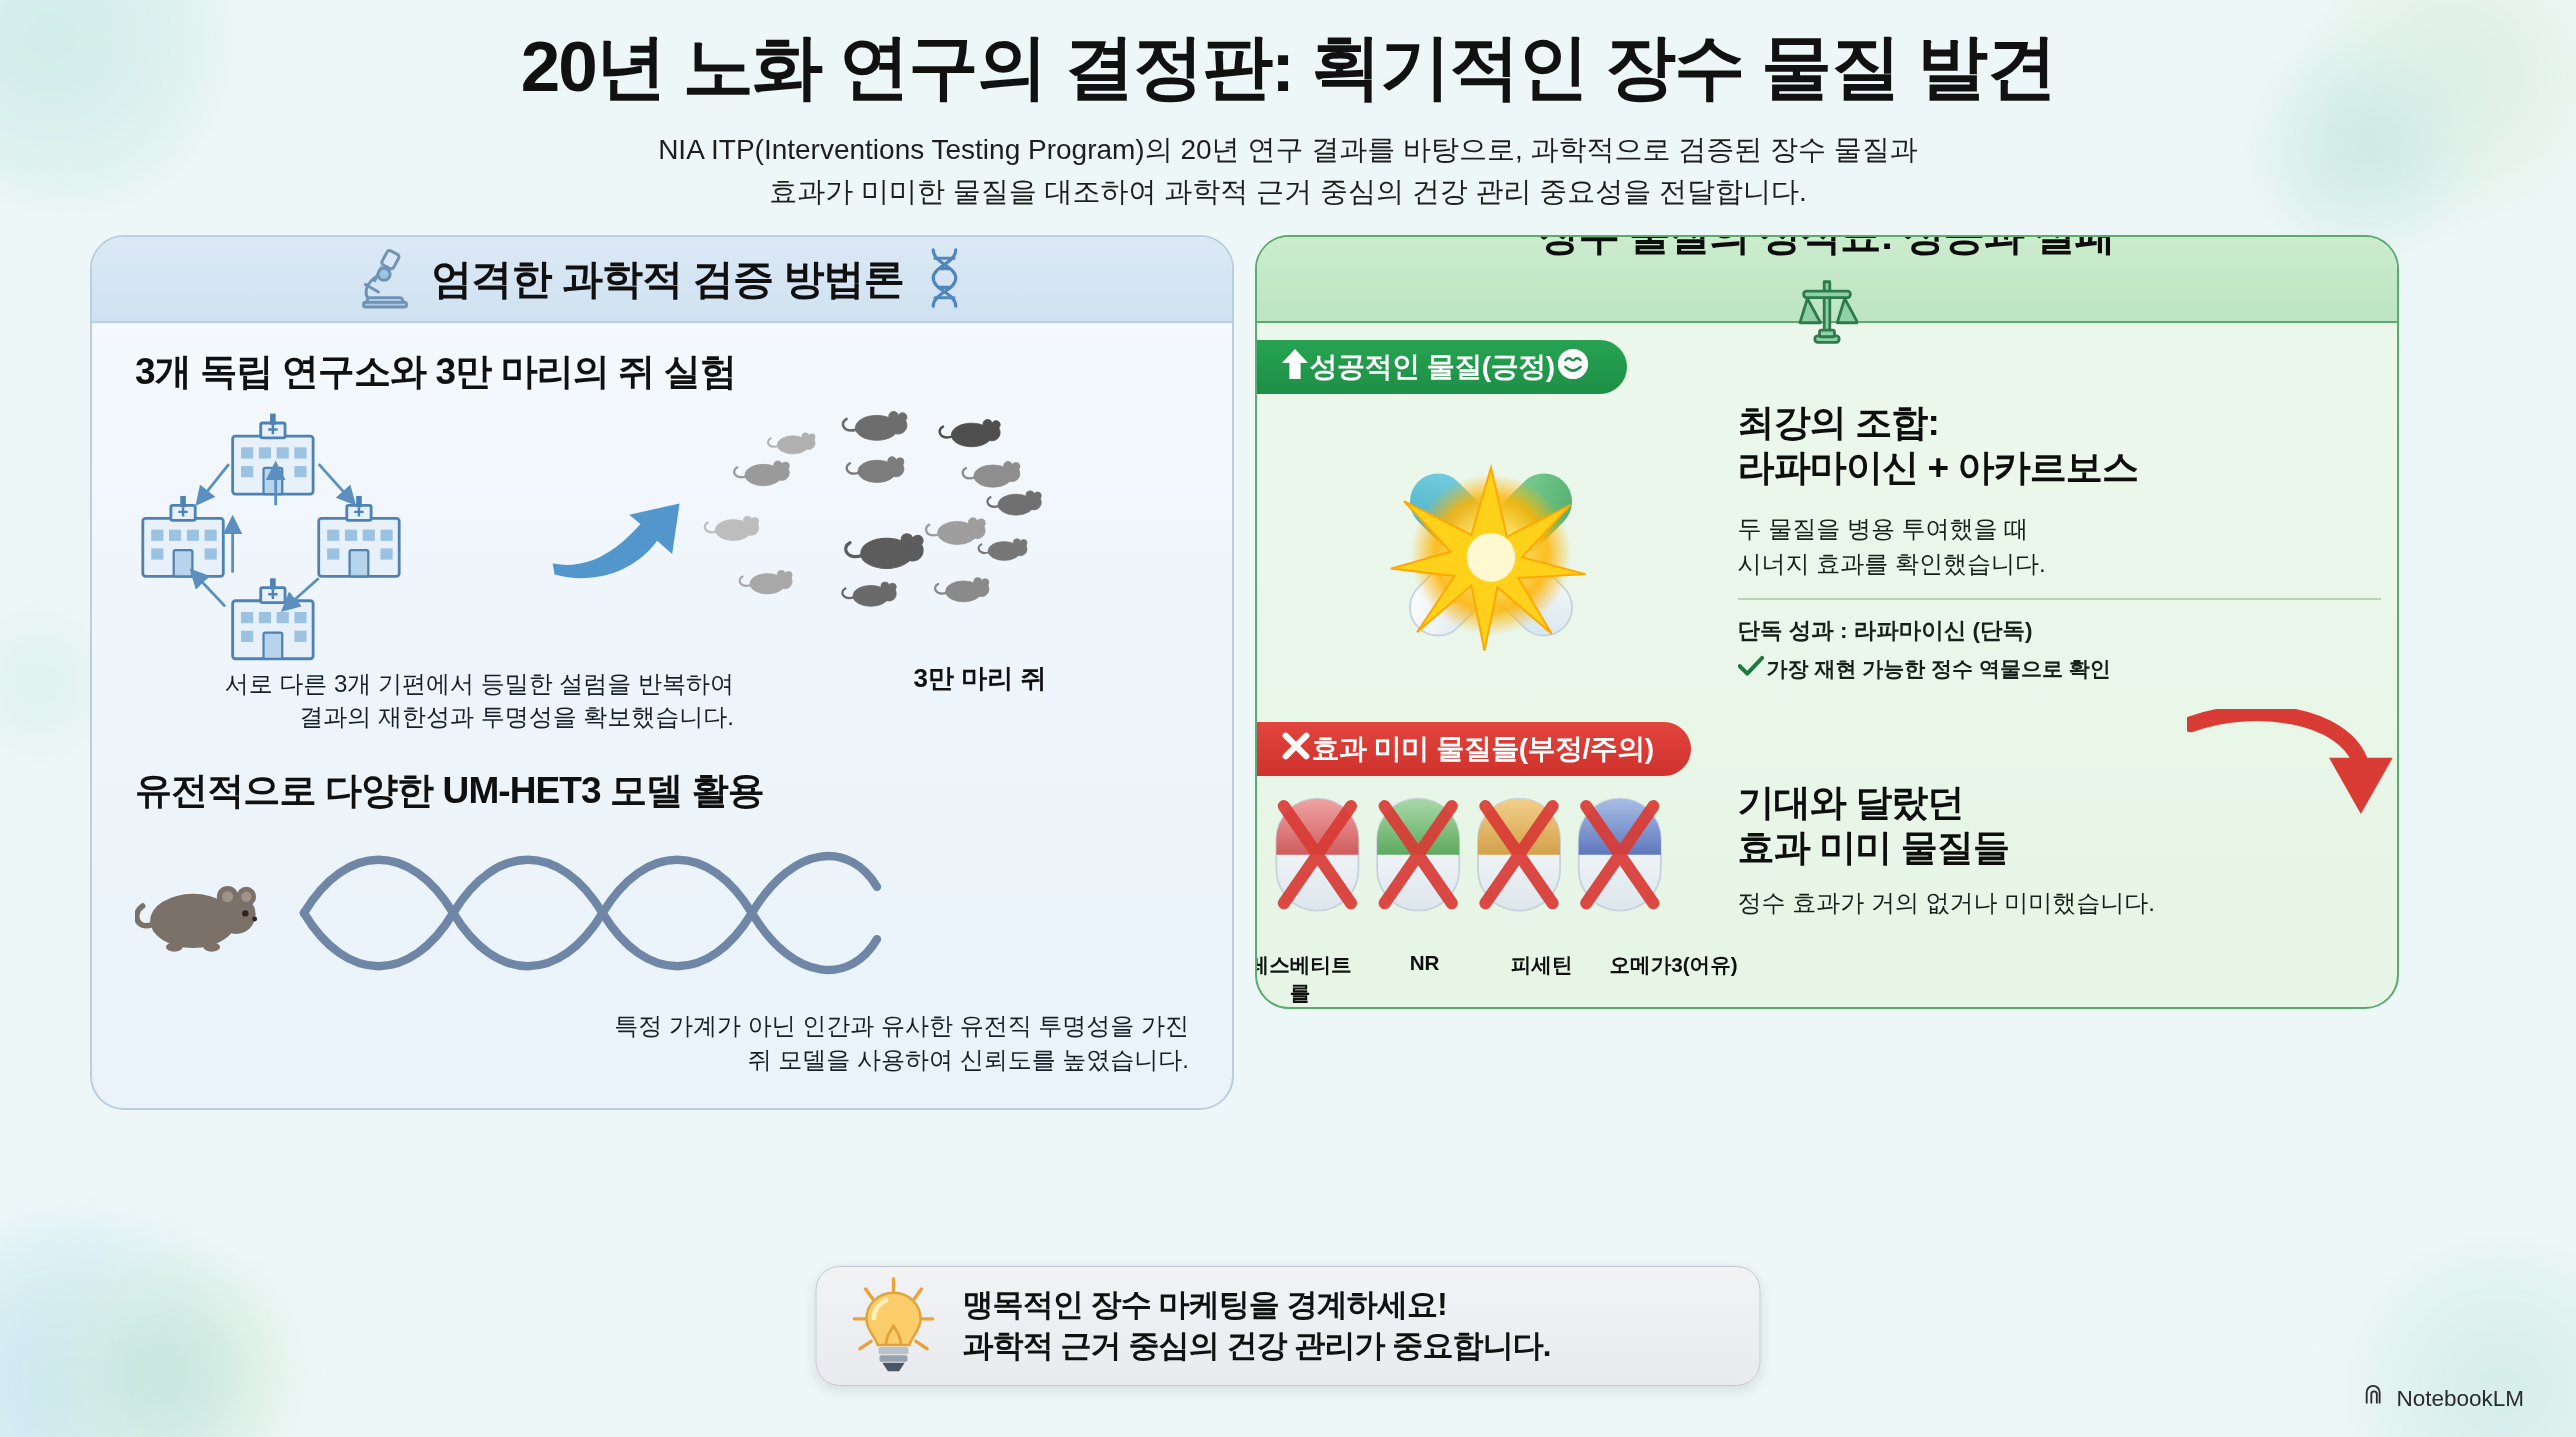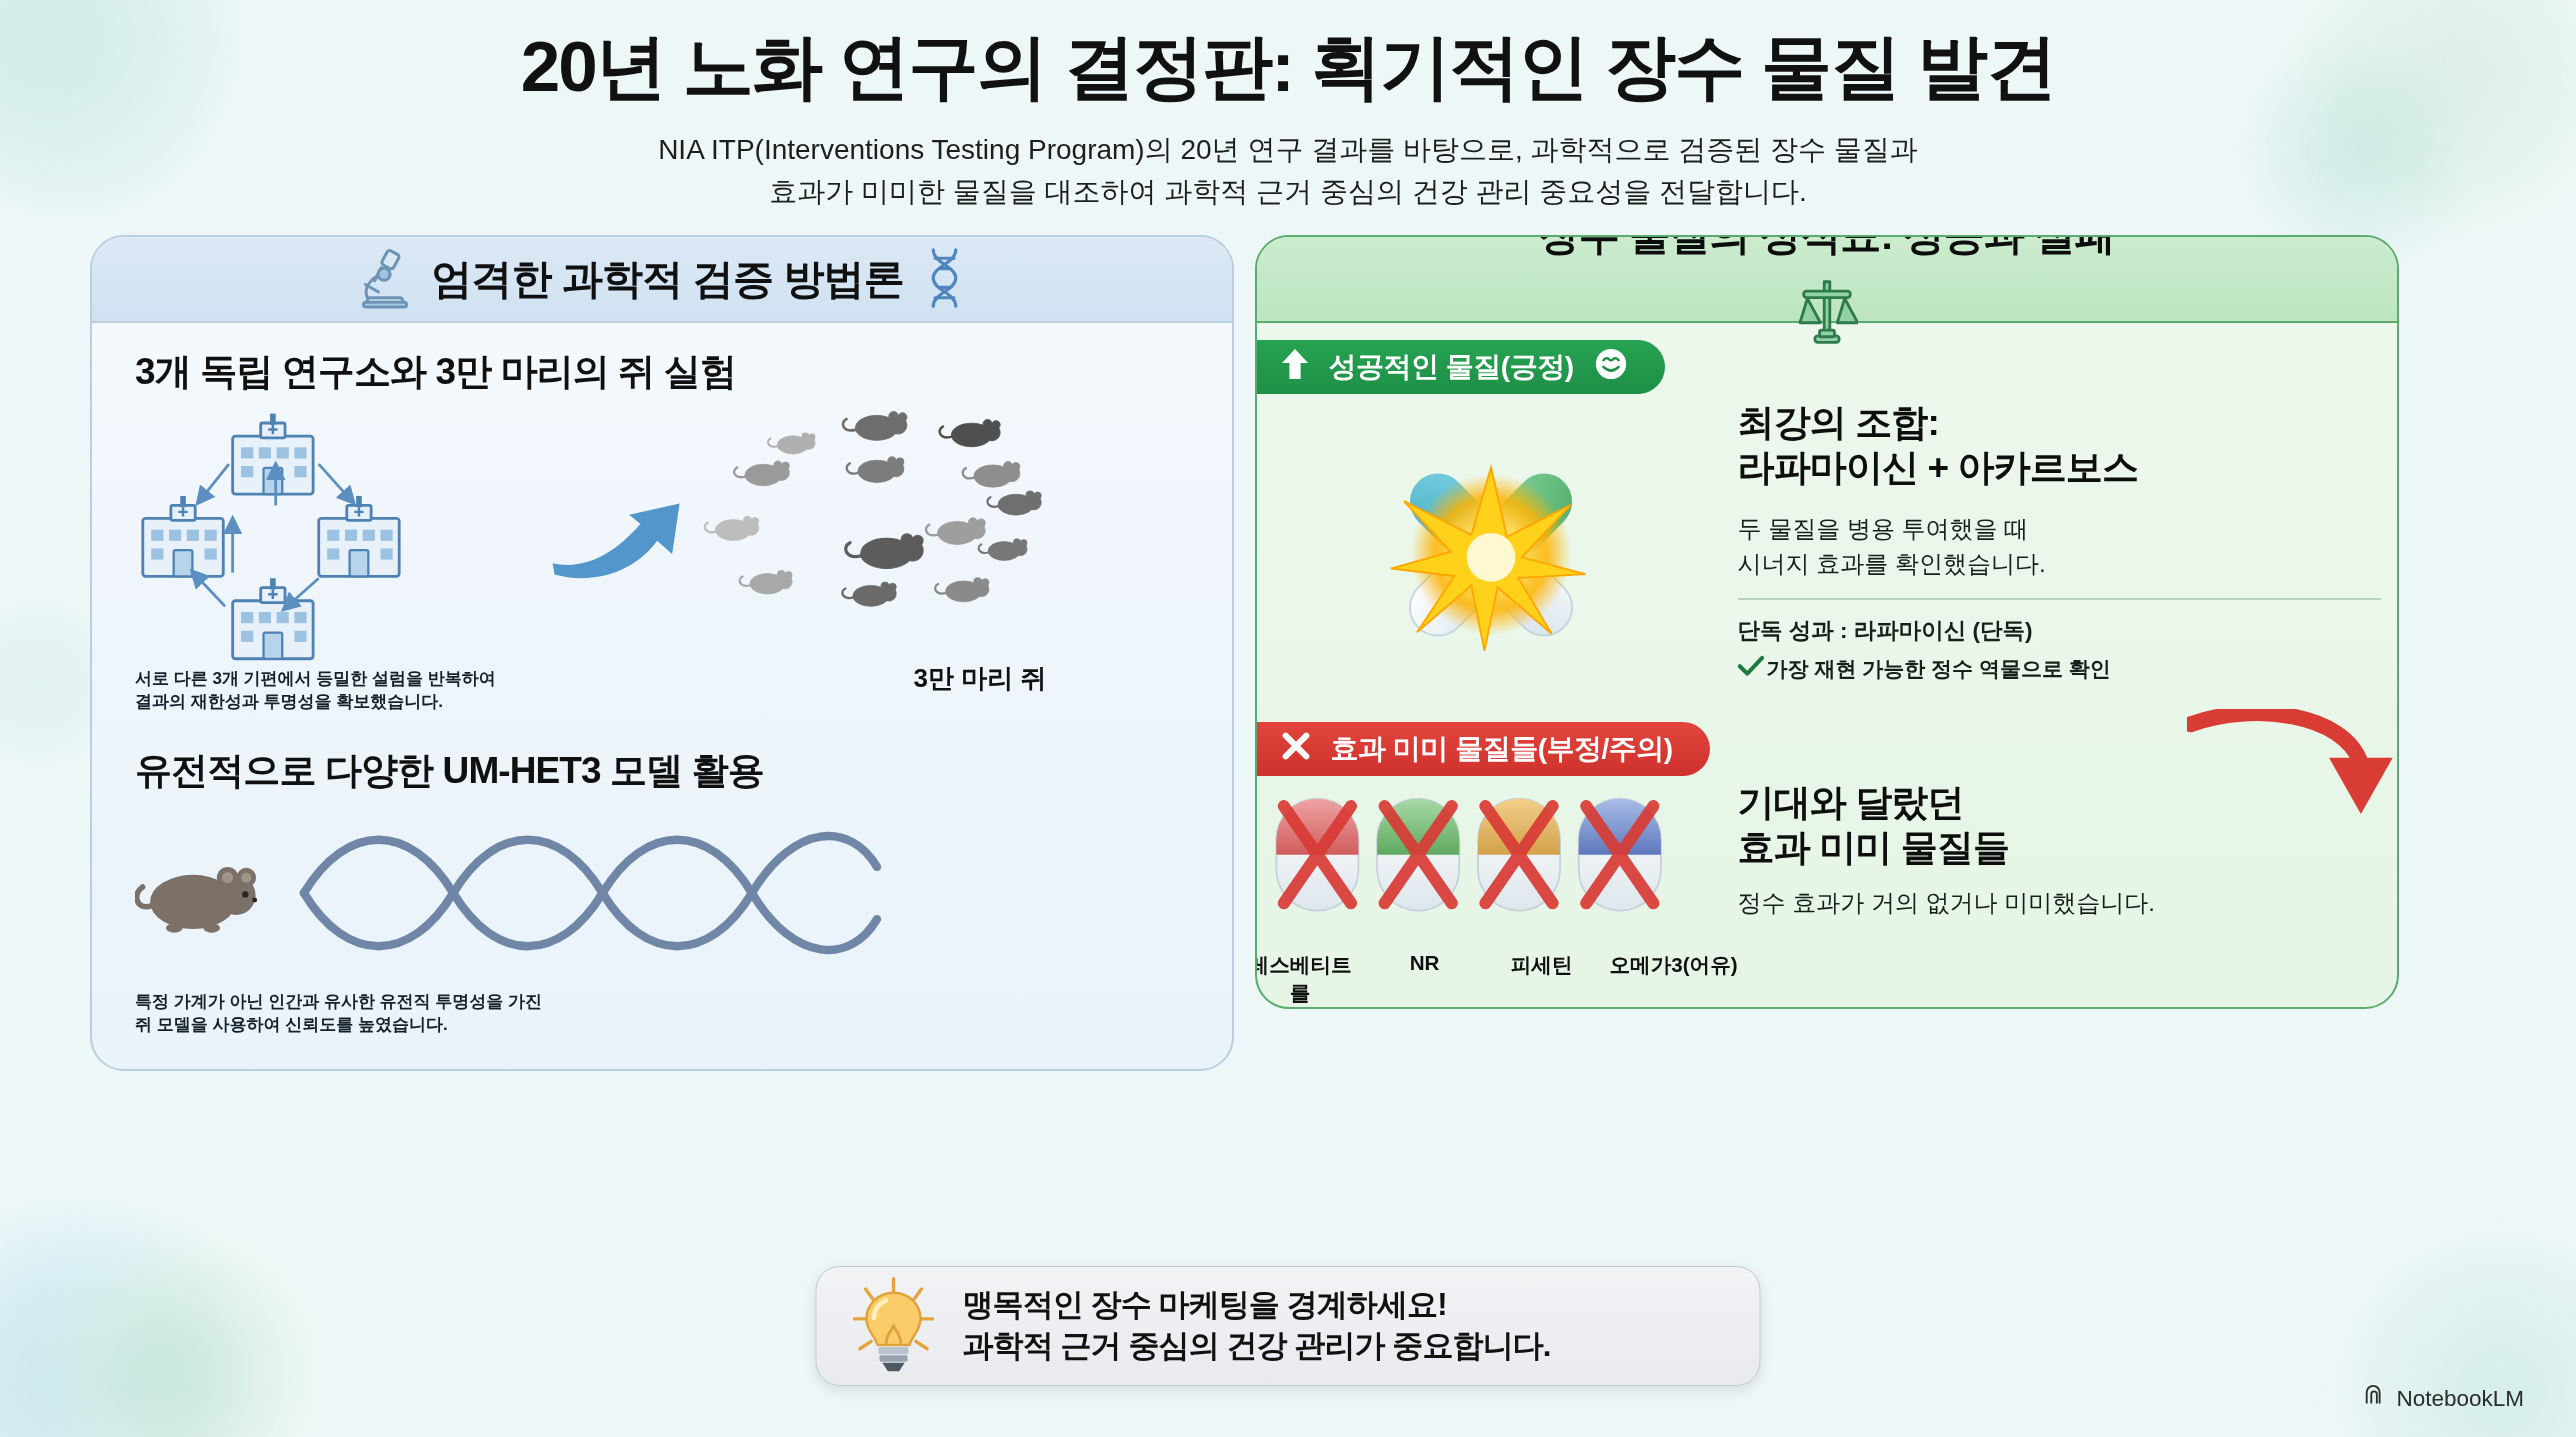--- a/index.html
+++ b/index.html
@@ -41,21 +41,21 @@
   }
   .panel-left-head {
     background:linear-gradient(180deg,#dce9f5 0%,#cfe1f1 100%);
     border-bottom:2.8px solid #b9cfe0;
     height:86px; display:flex; align-items:center; justify-content:center; gap:17px;
   }
   .panel-left-head .h-title { font-size:41px; font-weight:900; color:#101010; letter-spacing:-0.9px; }
 
   .left-body { padding:24px 43px 32px 43px; }
   .sec-title { font-size:37px; font-weight:900; color:#101010; letter-spacing:-0.9px; }
-  .sec-caption { font-size:17px; font-weight:700; color:#15202b; line-height:1.4; }
+  .sec-caption { font-size:24px; font-weight:400; color:#15202b; line-height:1.4;text-align:right; }
 
   .labs-row { display:flex; align-items:center; gap:0; margin-top:5.6px; }
   .labs-diagram { width:403px; height:262px; position:relative; }
   .arrow-wrap { width:159px; display:flex; justify-content:center; }
   .mice-cloud { width:440px; height:271px; position:relative; }
 
   .mice-label { font-size:26px; font-weight:900; color:#101010; text-align:center; margin-top:-5.6px; }
 
   .dna-row { display:flex; align-items:center; gap:24px; margin-top:13px; }
 
@@ -66,21 +66,21 @@
     overflow:hidden; position:relative;
   }
   .panel-right-head {
     background:linear-gradient(180deg,#cbeccd 0%,#bde5c1 100%);
     border-bottom:2.8px solid #5cab6e;
     height:86px; display:flex; align-items:center; justify-content:center; gap:15px;flex-direction:column;
   }
   .panel-right-head .h-title { font-size:41px; font-weight:900; color:#0d0d0d; letter-spacing:-0.9px; }
 
   .badge {
-    display:inline-flex; align-items:center; gap:20px;
+    display:inline-flex; align-items:center; gap:1px;
     height:54px; padding:0 37px 0 24px; color:#fff;
     font-size:28px; font-weight:900; letter-spacing:-0.5px;
     border-radius:0 28px 28px 0; margin-left:0;
   }
   .badge-pos { background:linear-gradient(180deg,#26a352,#1e8f46); }
   .badge-neg { background:linear-gradient(180deg,#e2453e,#cf322c); }
 
   .split { display:flex; gap:13px; }
   .col-visual { width:468px; display:flex; flex-direction:column; align-items:center; }
   .col-text { flex:1; padding-right:16px; }

